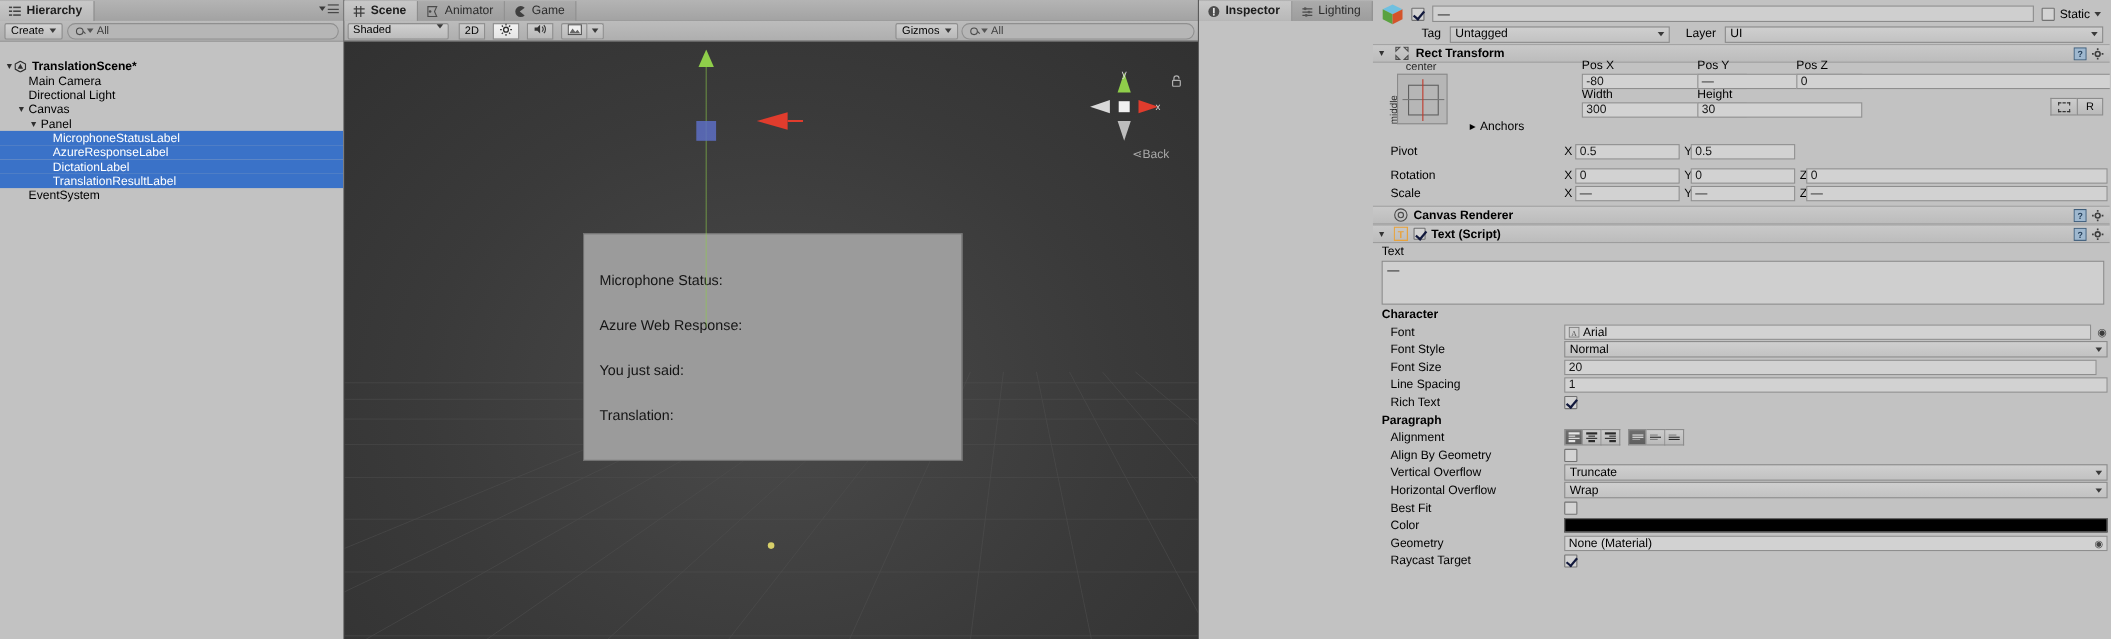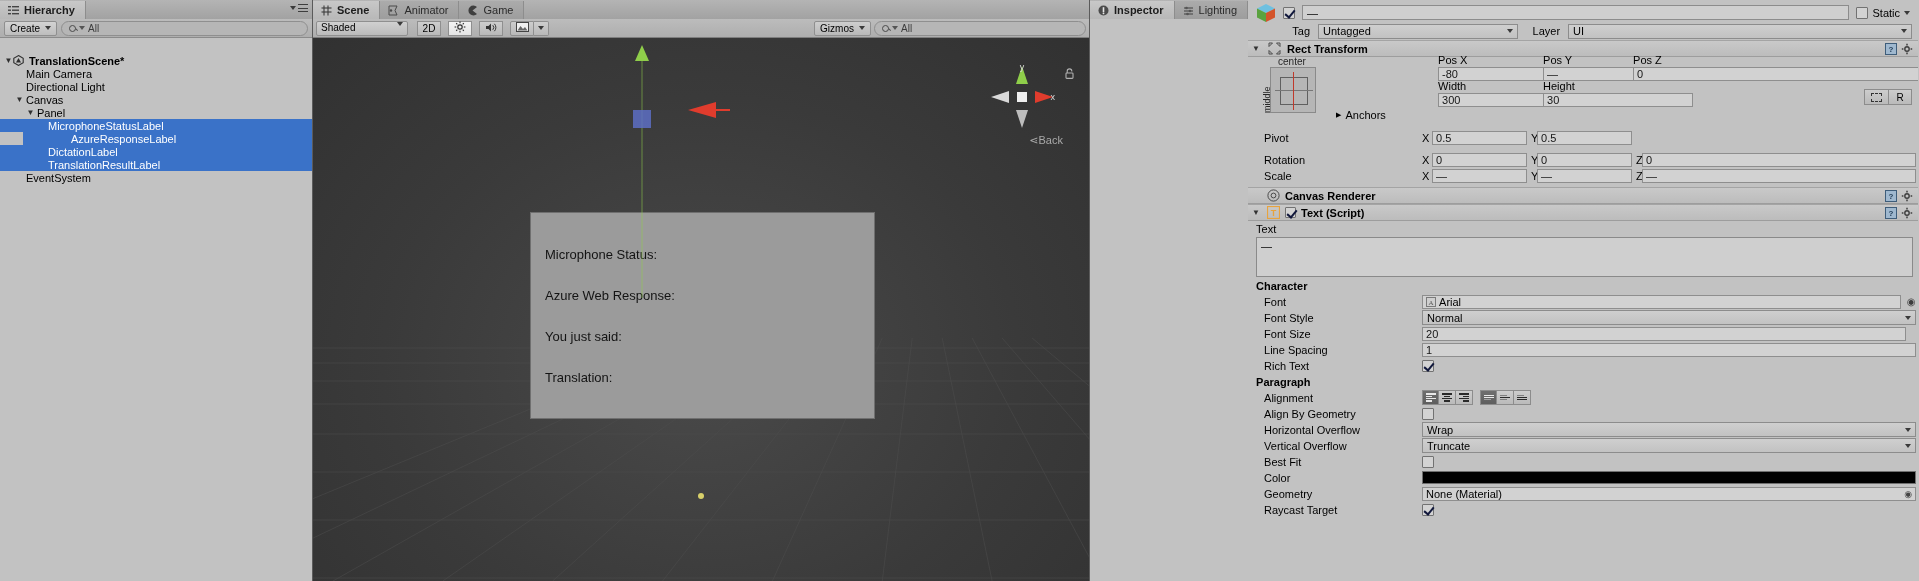--- a/index.html
+++ b/index.html
@@ -229,21 +229,21 @@
           <span class="lbl">Canvas</span>
         </div>
         <div class="hrow" style="padding-left: 26px;">
           <span class="tri down"></span>
           <span class="lbl">Panel</span>
         </div>
         <div class="hrow sel" style="padding-left: 37px;">
           <span class="tri"></span>
           <span class="lbl">MicrophoneStatusLabel</span>
         </div>
-        <div class="hrow sel" style="padding-left: 37px; margin-left: 23px;">
+        <div class="hrow sel" style="padding-left: 37px;">
           <span class="tri"></span>
           <span class="lbl">AzureResponseLabel</span>
         </div>
         <div class="hrow sel" style="padding-left: 37px;">
           <span class="tri"></span>
           <span class="lbl">DictationLabel</span>
         </div>
         <div class="hrow sel" style="padding-left: 37px;">
           <span class="tri"></span>
           <span class="lbl">TranslationResultLabel</span>
@@ -746,36 +746,36 @@
           </div>
         </div>
       </div>
 
       <div class="frow">
         <span class="flabel" style="width:174px">Align By Geometry</span>
         <div class="chk"></div>
       </div>
 
       <div class="frow">
+        <span class="flabel" style="width:174px">Vertical Overflow</span>
+        <div class="combo" style="flex:1;margin-right:2px">
+          <span>Truncate</span>
+          <span class="ar"></span>
+        </div>
+      </div>
+
+      <div class="frow">
         <span class="flabel" style="width:174px">Horizontal Overflow</span>
         <div class="combo" style="flex:1;margin-right:2px">
           <span>Wrap</span>
           <span class="ar"></span>
         </div>
       </div>
 
       <div class="frow">
-        <span class="flabel" style="width:174px">Vertical Overflow</span>
-        <div class="combo" style="flex:1;margin-right:2px">
-          <span>Truncate</span>
-          <span class="ar"></span>
-        </div>
-      </div>
-
-      <div class="frow">
         <span class="flabel" style="width:174px">Best Fit</span>
         <div class="chk"></div>
       </div>
 
       <div class="frow">
         <span class="flabel" style="width:174px">Color</span>
         <div class="color-swatch" id="color-swatch" style="flex: 1 1 0%; margin-right: 2px; background: rgb(0, 0, 0);"></div>
       </div>
 
       <div class="frow">

